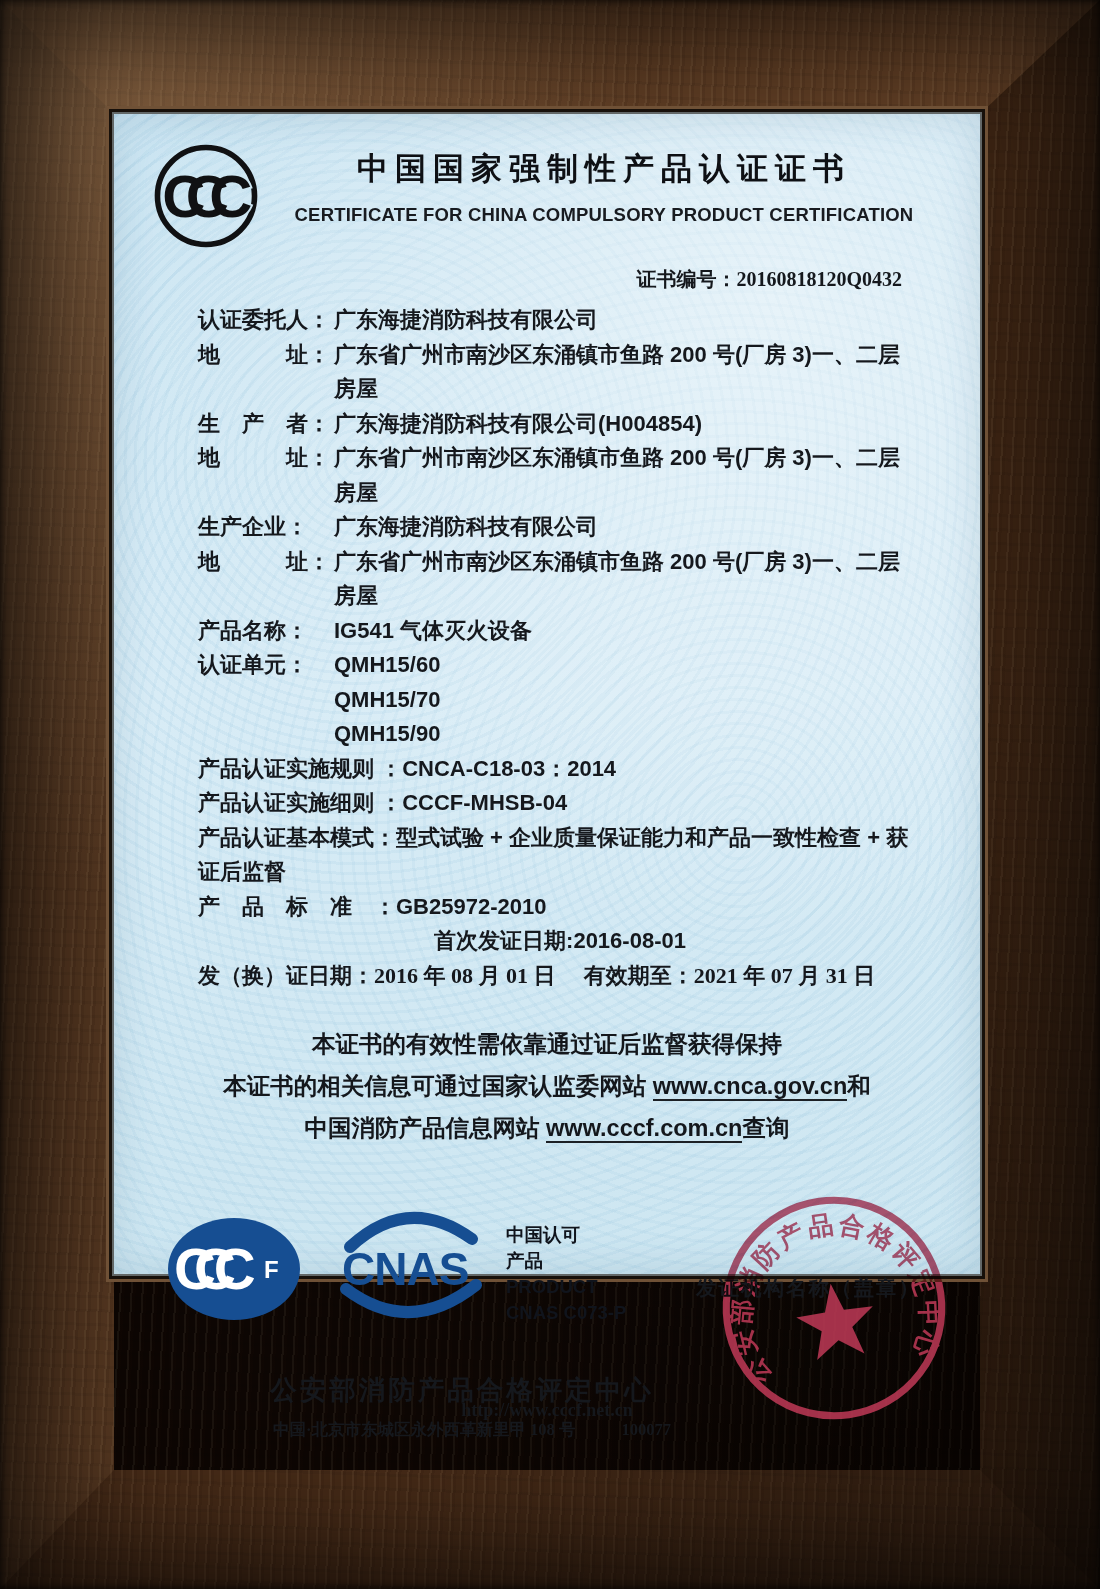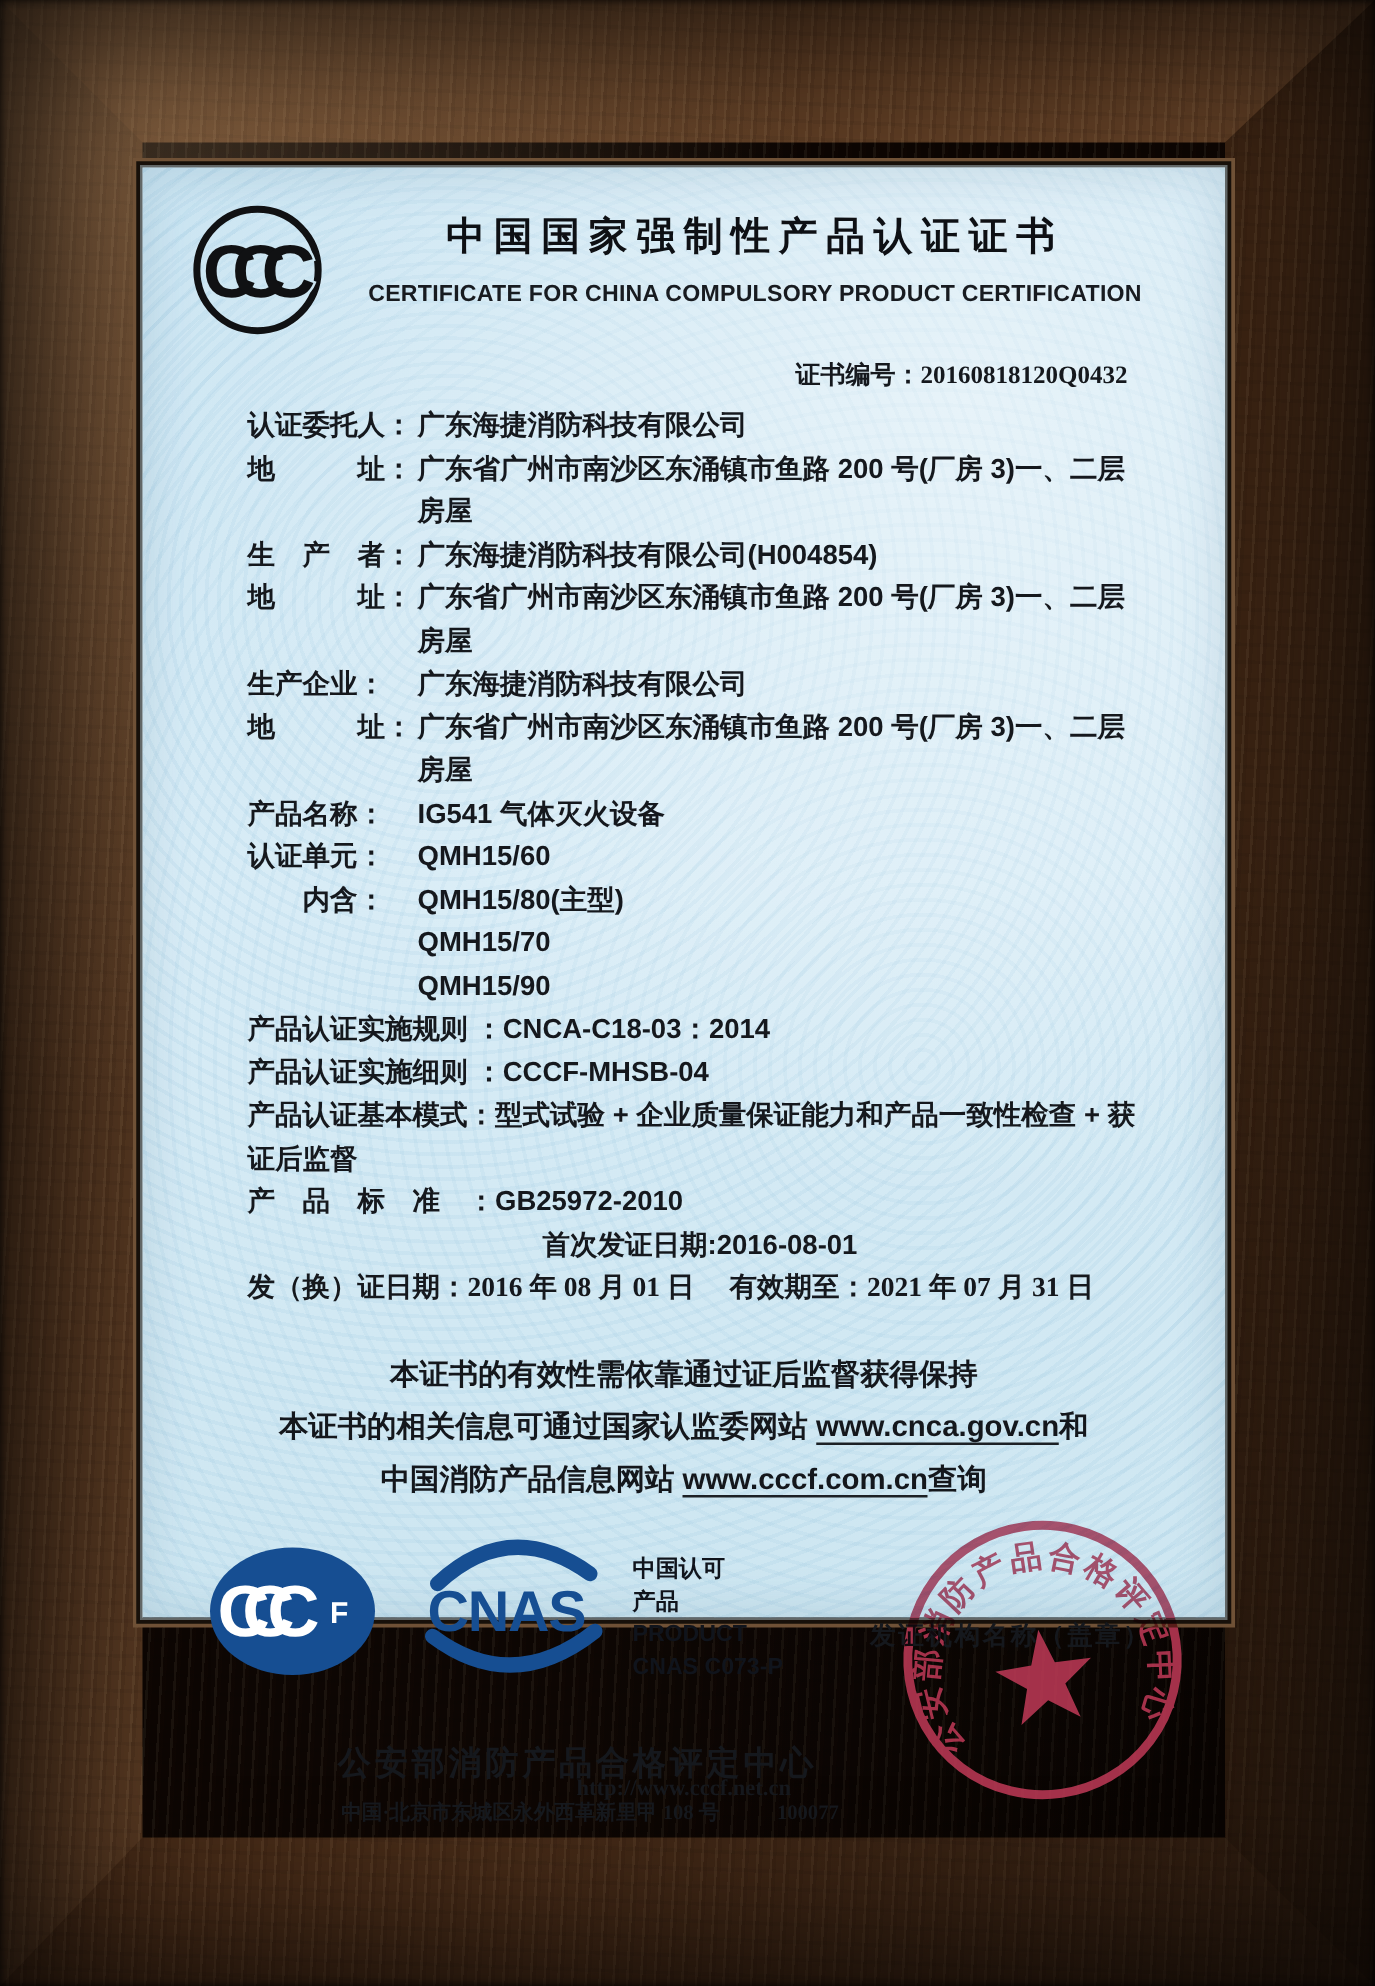--- a/index.html
+++ b/index.html
@@ -21,21 +21,21 @@
     box-shadow:inset 0 0 120px 25px rgba(0,0,0,0.72), inset 0 0 8px rgba(0,0,0,0.9);}
   
   .certificate{position:absolute;left:114px;top:114px;width:866px;height:1160px;z-index:4;
     color:#15181d;
     background:
       radial-gradient(circle at 76% 16%, rgba(255,255,255,0.50), rgba(255,255,255,0) 55%),
       repeating-radial-gradient(circle at 28% 30%, rgba(140,190,218,0.13) 0 3px, rgba(0,0,0,0) 3px 10px),
       repeating-radial-gradient(circle at 72% 62%, rgba(140,190,218,0.11) 0 3px, rgba(0,0,0,0) 3px 12px),
       linear-gradient(180deg,#cbe5f2,#d8ecf6 50%,#cde6f1);
     box-shadow:0 0 0 2px rgba(160,175,180,0.55), 0 0 0 5px #17100a, 0 0 0 8px #6f5136,
-      inset 0 0 40px rgba(60,100,125,0.18);margin-top:20px;}
+      inset 0 0 40px rgba(60,100,125,0.18);}
   
   .cert-header{display:flex;padding:26px 34px 0 36px;}
   .ccc-logo{flex:none;width:112px;height:112px;}
   .titles{flex:1;text-align:center;padding-top:8px;}
   .cert-title{font-size:31px;font-weight:bold;letter-spacing:7px;color:#0e1014;}
   .cert-subtitle{font-size:18.5px;font-weight:600;margin-top:14px;letter-spacing:0.2px;color:#181b20;}
   .certno-line{text-align:right;padding-right:78px;margin-top:14px;font-size:20px;font-weight:bold;font-family:"Liberation Serif","DejaVu Serif",serif;}
   
   .cert-body{padding:10px 58px 0 84px;font-size:22px;line-height:34.5px;font-weight:600;}
   .frow{display:flex;}
@@ -114,24 +114,20 @@
       </div>
       <div class="frow">
         <span class="flabel">产品名称：</span>
         <span class="fval"><span>IG541 气体灭火设备</span></span>
       </div>
       <div class="frow">
         <span class="flabel">认证单元：</span>
         <span class="fval"><span>QMH15/60</span></span>
       </div>
       <div class="frow">
-        <span class="flabel">　　内含：</span>
-        <span class="fval"><span>QMH15/80(主型)</span></span>
-      </div>
-      <div class="frow">
         <span class="flabel"></span>
         <span class="fval"><span>QMH15/70</span></span>
       </div>
       <div class="frow">
         <span class="flabel"></span>
         <span class="fval"><span>QMH15/90</span></span>
       </div>
 
       <div class="prow">
         <span class="plabel">产品认证实施规则 ：</span><span>CNCA-C18-03：2014</span>

